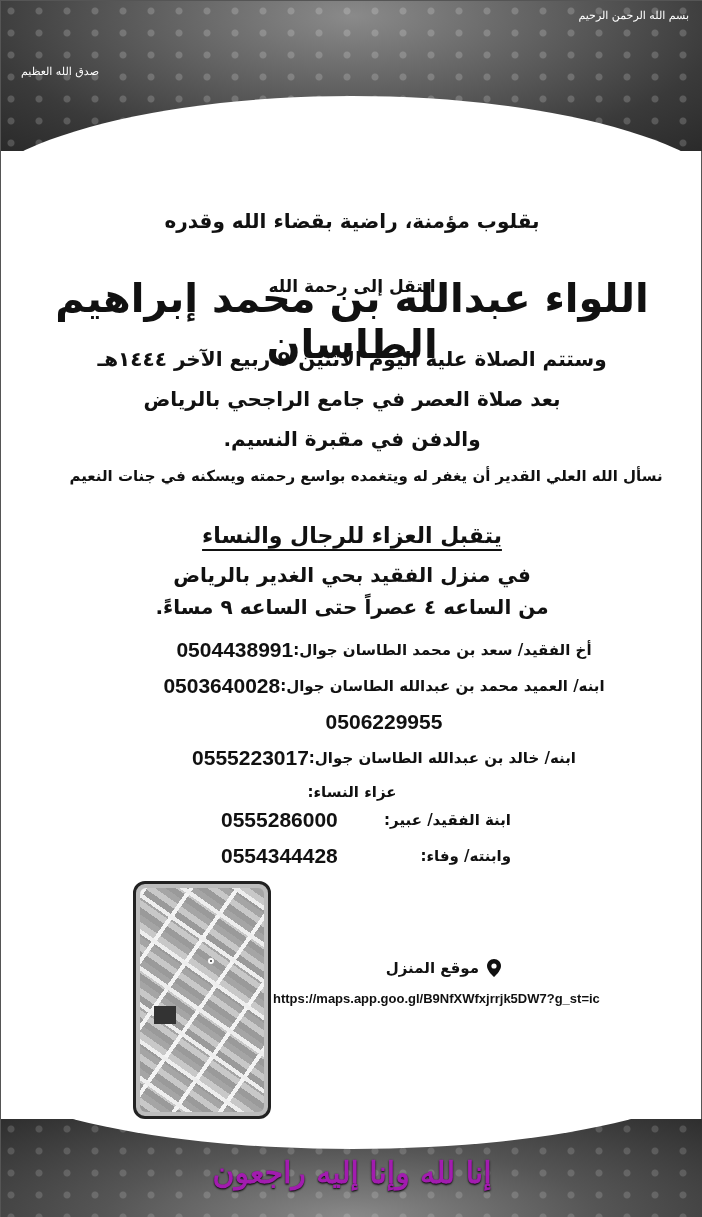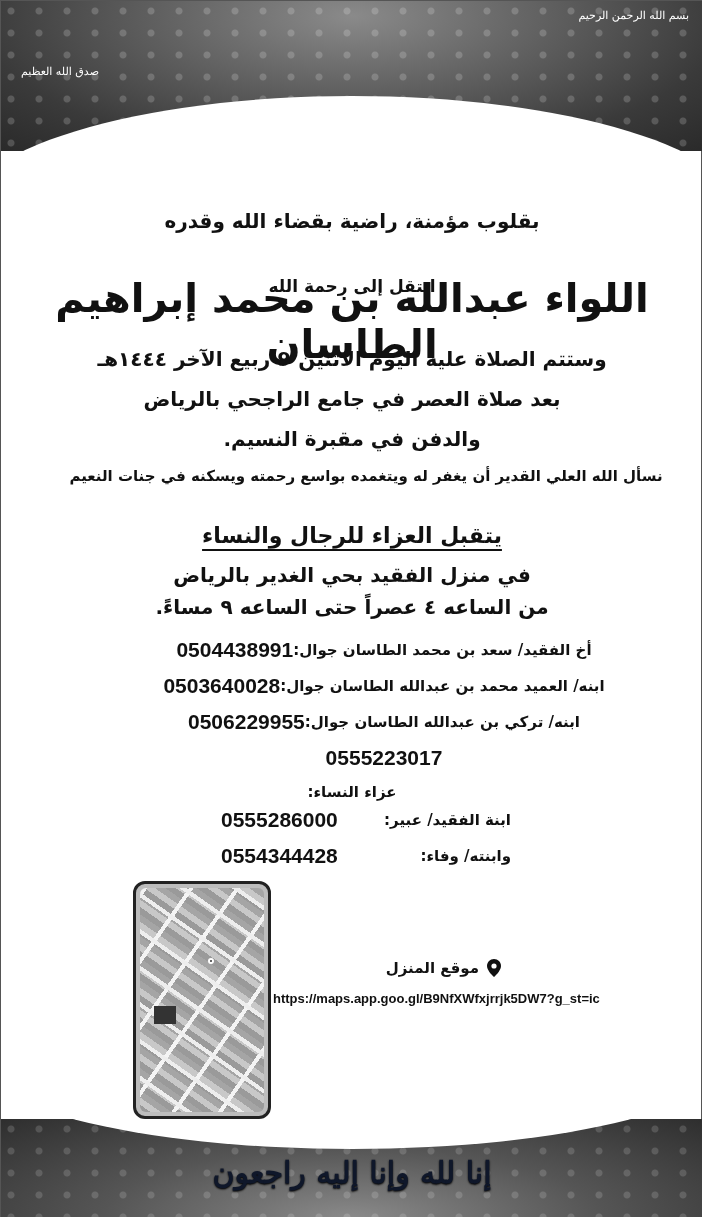--- a/index.html
+++ b/index.html
@@ -59,21 +59,21 @@
   .loc { position: absolute; top: 958px; left: 380px; width: 120px; display: flex; align-items: center; gap: 8px; direction: rtl; }
   .loc-label { font-size: 15px; font-weight: bold; }
   .pin-icon { width: 14px; height: 18px; }
   .url { position: absolute; top: 990px; left: 272px; font-family: "Liberation Sans", sans-serif; font-size: 13px; font-weight: bold; direction: ltr; color: #111; }
 
   
   .footer { position: absolute; left: 0; top: 1118px; width: 702px; height: 99px; overflow: hidden; }
   .footer-bg { position: absolute; inset: 0; background: radial-gradient(ellipse at 50% 100%, #8a8a8a 0%, #555 50%, #2e2e2e 100%); }
   .footer-curve { position: absolute; left: -40px; top: -70px; width: 782px; height: 100px; background: #fff; border-radius: 0 0 50% 50% / 0 0 100% 100%; }
   .footer-pattern { position: absolute; inset: 0; opacity: .15; background-image: radial-gradient(circle at 10px 10px, #fff 3px, transparent 4px); background-size: 28px 22px; }
-  .footer-text { position: absolute; top: 36px; width: 100%; text-align: center; direction: rtl; font-family: "DejaVu Serif", serif; font-size: 30px; font-weight: bold; color: #0f172a; text-shadow: 0 1px 2px #000; }
+  .footer-text { position: absolute; top: 36px; width: 100%; text-align: center; direction: rtl; font-family: "DejaVu Serif", serif; font-size: 30px; font-weight: bold; color: #a21caf; text-shadow: 0 1px 2px #000; }
 </style>
 </head>
 <body>
 
 <div class="page">
 
   <div class="header">
     <div class="header-bg"></div>
     <div class="header-pattern"></div>
     <div class="header-curve"></div>
@@ -98,24 +98,24 @@
       <div class="contact" style="top:0px">
         <span class="phone">0504438991</span>
         <span class="who">أخ الفقيد/ سعد بن محمد الطاسان جوال:</span>
       </div>
       <div class="contact" style="top:36px">
         <span class="phone">0503640028</span>
         <span class="who">ابنه/ العميد محمد بن عبدالله الطاسان جوال:</span>
       </div>
       <div class="contact" style="top:72px">
         <span class="phone">0506229955</span>
-        <span class="who">ابنه/ تركي بن عبدالله الطاسان جوال:</span>
       </div>
       <div class="contact" style="top:108px">
         <span class="phone">0555223017</span>
+        <span class="who">ابنه/ خالد بن عبدالله الطاسان جوال:</span>
       </div>
     </div>
 
     <div class="line women-title">عزاء النساء:</div>
     <div class="wcontact" style="top:654px">
       <span class="phone">0555286000</span>
       <span class="who">ابنة الفقيد/ عبير:</span>
     </div>
     <div class="wcontact" style="top:690px">
       <span class="phone">0554344428</span>

